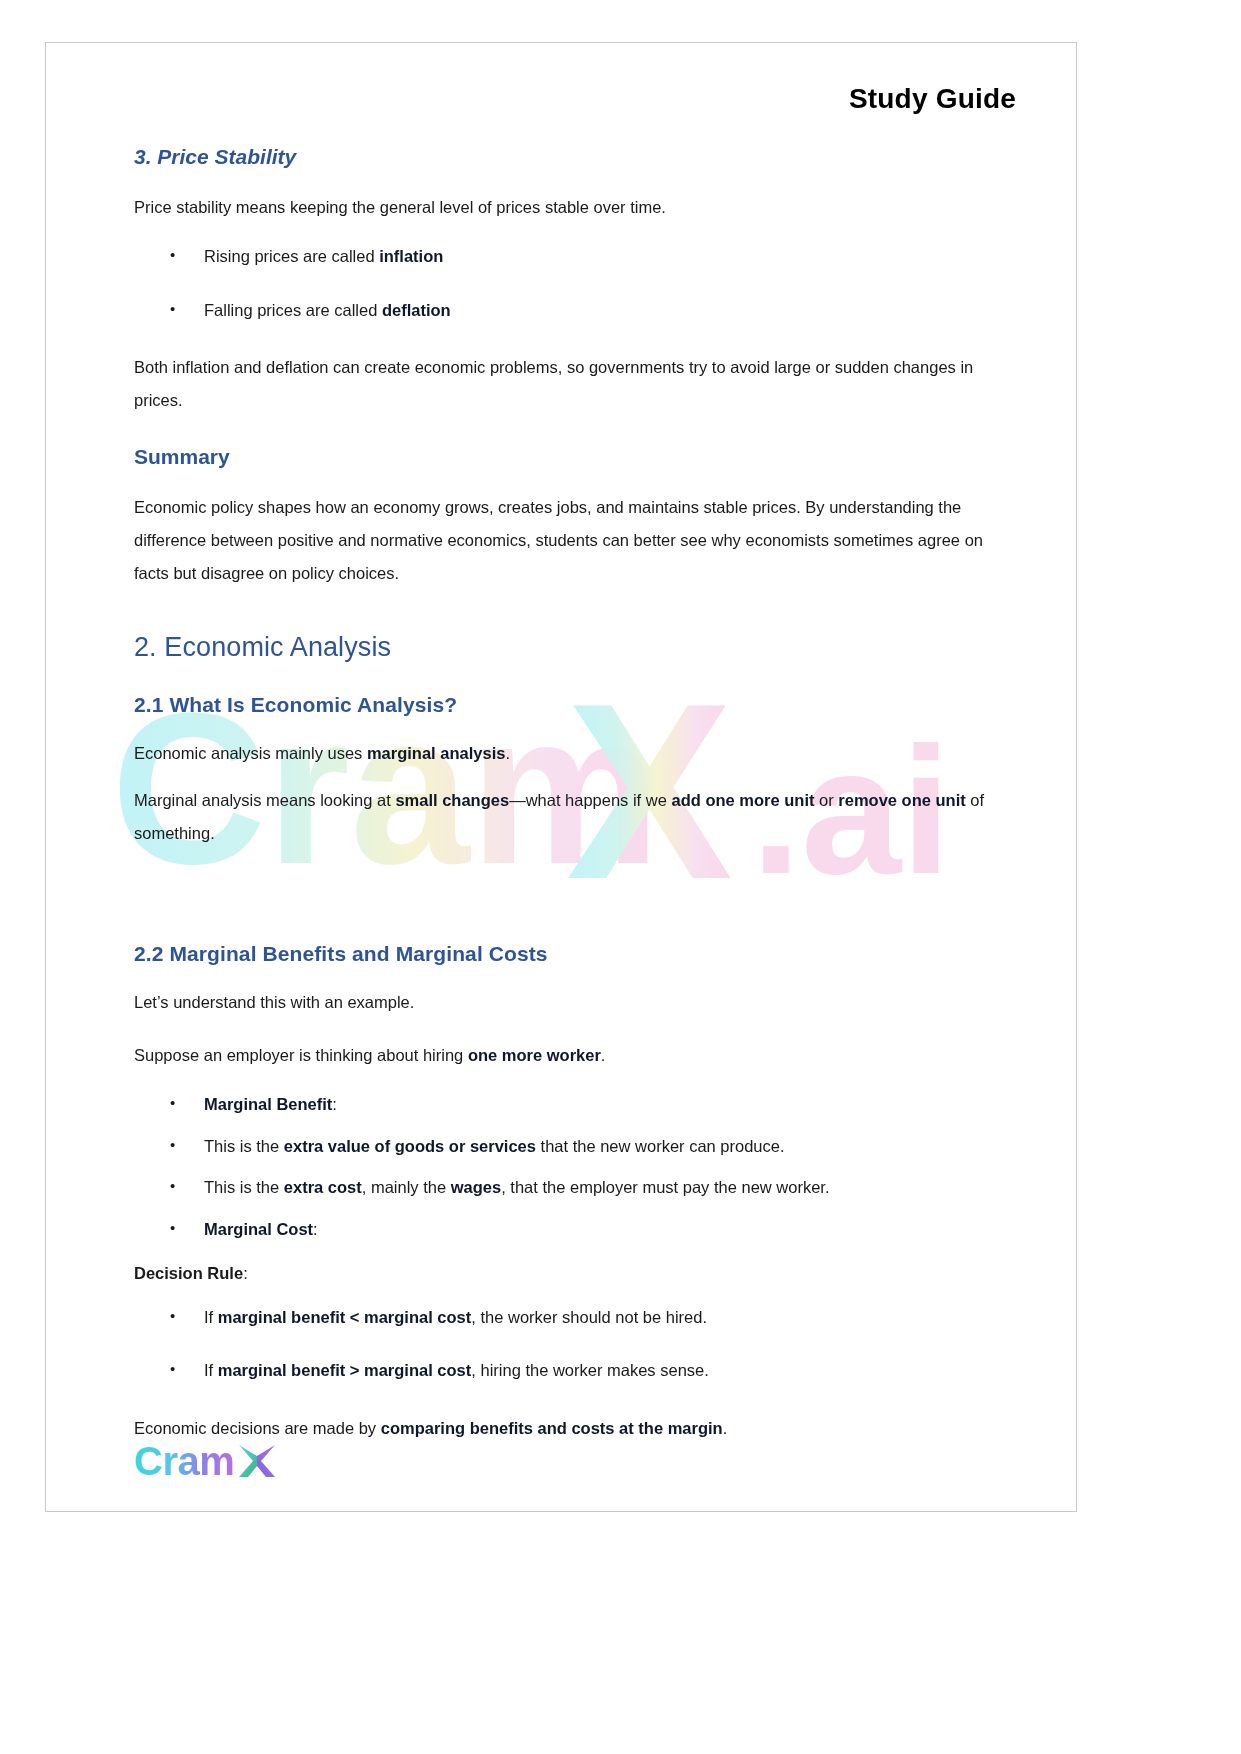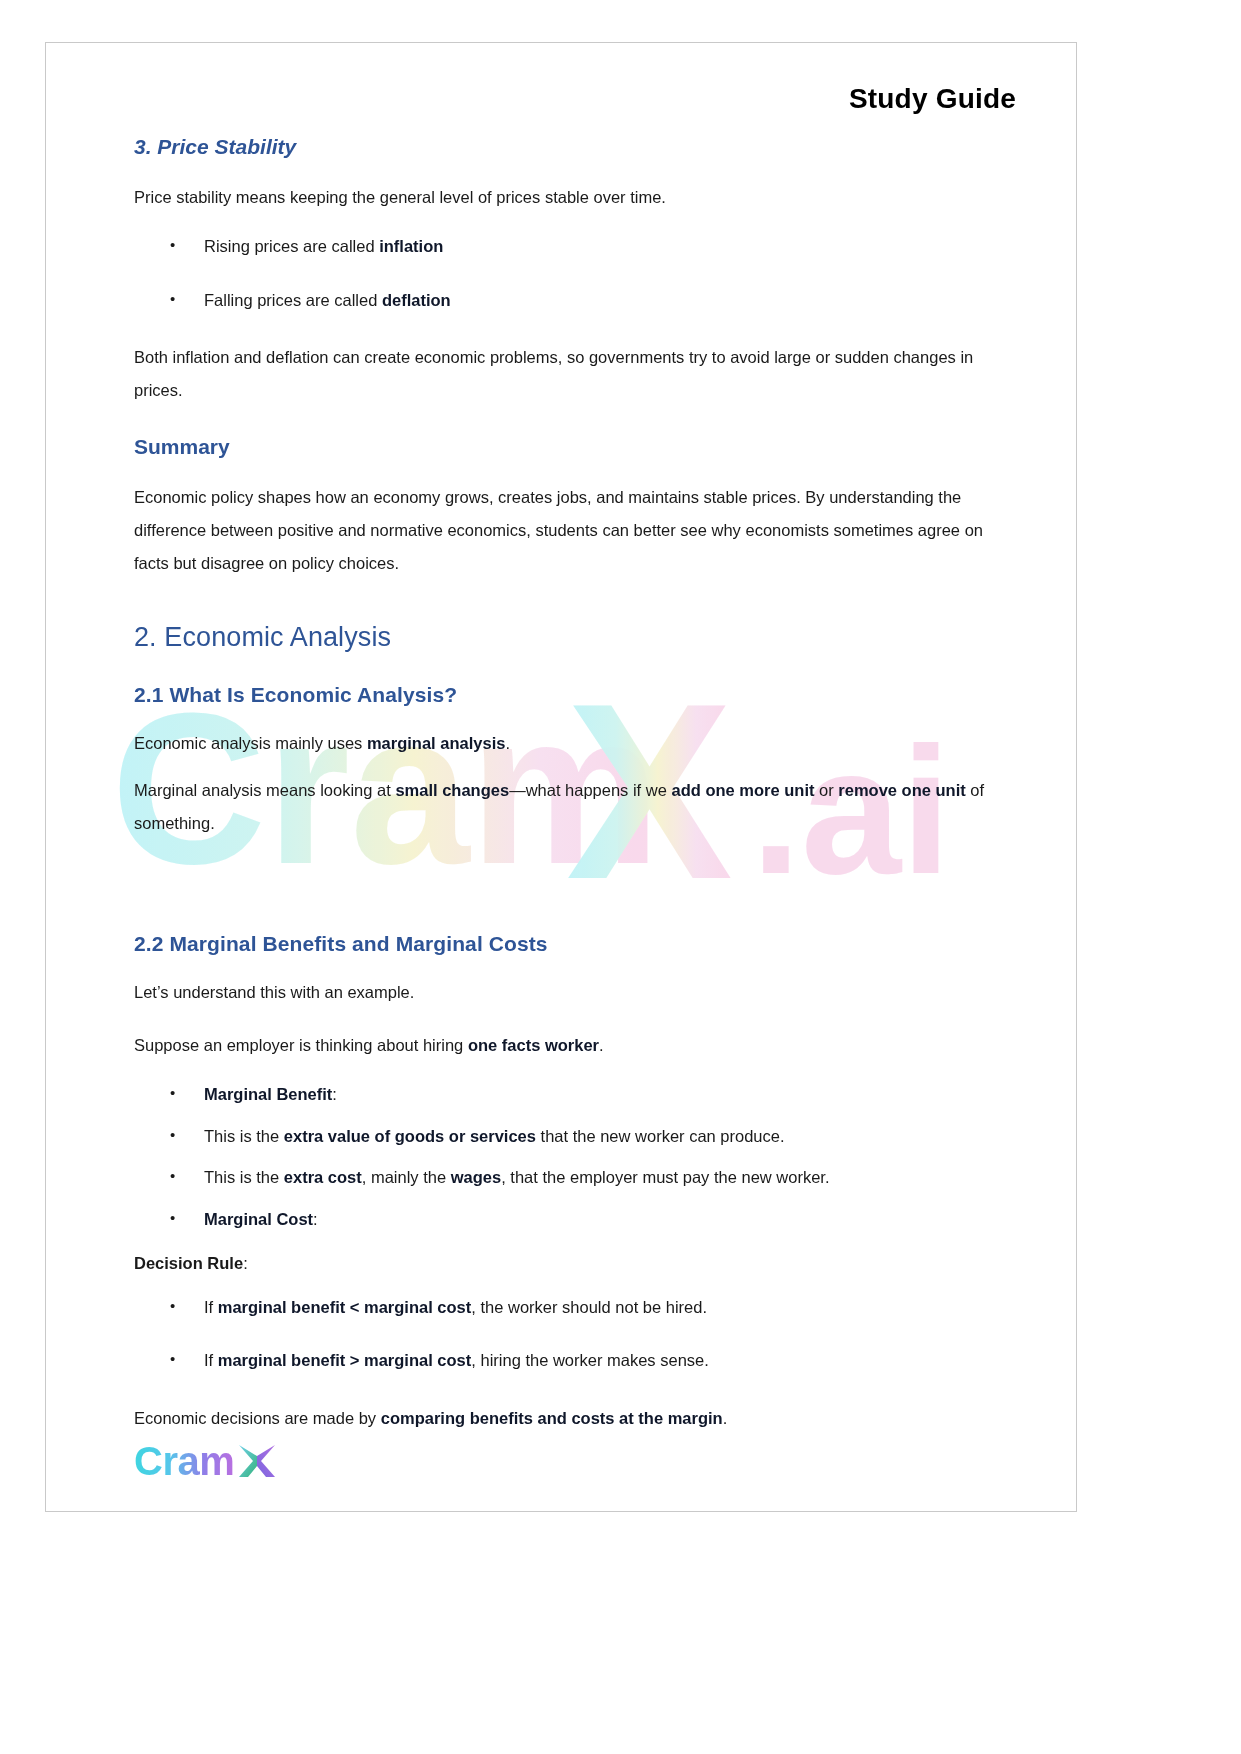--- a/index.html
+++ b/index.html
@@ -30,21 +30,21 @@
   .content {
     position: relative;
     padding: 40px 55px 0 88px;
     z-index: 2;
   }
 
   
   .doc-header {
     text-align: right;
     padding-right: 5px;
-    margin-bottom: 20px;
+    margin-bottom: 30px;
   }
   .doc-header .title {
     font-size: 28px;
     font-weight: bold;
     color: #000000;
     letter-spacing: 0.2px;
   }
 
   
   h1.h-major {
@@ -213,21 +213,21 @@
       <span>Marginal analysis means looking at </span><b>small changes</b><span>—what happens if we </span><b>add one more unit</b><span> or </span><b>remove one unit</b><span> of something.</span>
     </p>
 
     <div class="spacer-lg"></div>
 
     <h2 class="h-sub">2.2 Marginal Benefits and Marginal Costs</h2>
 
     <p class="para">Let’s understand this with an example.</p>
 
     <p class="para">
-      <span>Suppose an employer is thinking about hiring </span><b>one facts worker</b><span>.</span>
+      <span>Suppose an employer is thinking about hiring </span><b>one more worker</b><span>.</span>
     </p>
 
     <ul class="bullets compact">
       <li>
         <span></span><b>Marginal Benefit</b><span>:</span>
       </li>
       <li>
         <span>This is the </span><b>extra value of goods or services</b><span> that the new worker can produce.</span>
       </li>
       <li>

